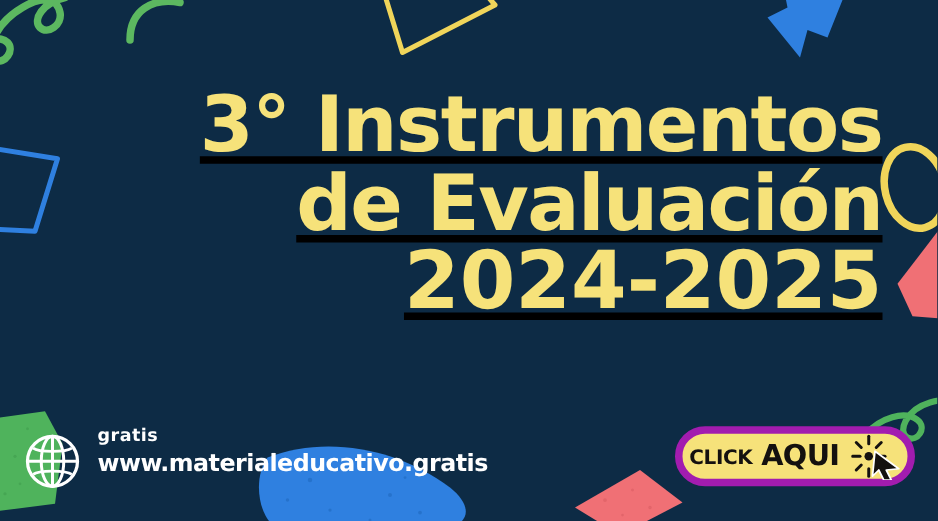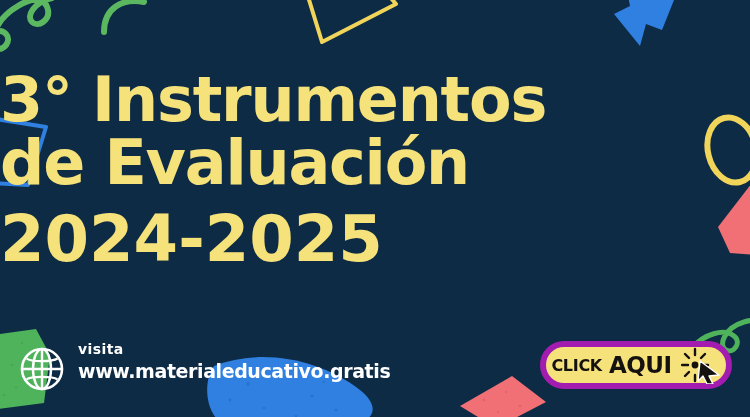--- a/index.html
+++ b/index.html
@@ -16,34 +16,35 @@
     background:#0d2b45;
     overflow:hidden;
   }
   .deco { position:absolute; pointer-events:none; }
 
   
   #title-block {
     position:absolute;
     left:0; top:70px;
     width:706px;
-    text-align:left;
+    text-align:right;
     z-index:6;
+    text-decoration:underline;
   }
   .title-line {
     display:block;
     color:#f6e27a;
     font-family:"DejaVu Sans", sans-serif;
     font-weight:700;
     letter-spacing:-1.2px;
     line-height:0.98;
   }
   #title-line-1 { font-size:62px; }
   #title-line-2 { font-size:62px; margin-top:2px; }
-  #title-line-3 { font-size:64px; margin-top:14px; letter-spacing:0px; }
+  #title-line-3 { font-size:64px; margin-top:0; letter-spacing:0px; }
 
   
   #footer {
     position:absolute;
     left:0; bottom:0;
     width:750px; height:90px;
     z-index:7;
   }
   #globe-icon {
     position:absolute;
@@ -190,21 +191,21 @@
     <svg id="globe-icon" viewBox="0 0 48 48">
       <circle cx="24" cy="24" r="20" fill="none" stroke="#ffffff" stroke-width="2.6"></circle>
       <ellipse cx="24" cy="24" rx="9" ry="20" fill="none" stroke="#ffffff" stroke-width="2.4"></ellipse>
       <line x1="24" y1="4" x2="24" y2="44" stroke="#ffffff" stroke-width="2.4"></line>
       <line x1="4" y1="24" x2="44" y2="24" stroke="#ffffff" stroke-width="2.4"></line>
       <path d="M8.5 13.5 C13 17 34.5 17 39.5 13.5" fill="none" stroke="#ffffff" stroke-width="2.2"></path>
       <path d="M8.5 34.5 C13 31 34.5 31 39.5 34.5" fill="none" stroke="#ffffff" stroke-width="2.2"></path>
     </svg>
 
     <div id="visit-group">
-      <span id="visita-label">visita</span>
+      <span id="visita-label">gratis</span>
       <span id="site-url">www.materialeducativo.gratis</span>
     </div>
 
     <div id="cta-button">
       <span id="cta-click">CLICK</span>
       <span id="cta-aqui">AQUI</span>
       <svg id="cursor-click-icon" viewBox="0 0 40 38">
         <g stroke="#14110f" stroke-width="2.4" stroke-linecap="round">
           <line x1="14" y1="3" x2="14" y2="9"></line>
           <line x1="4" y1="8" x2="8" y2="12"></line>

